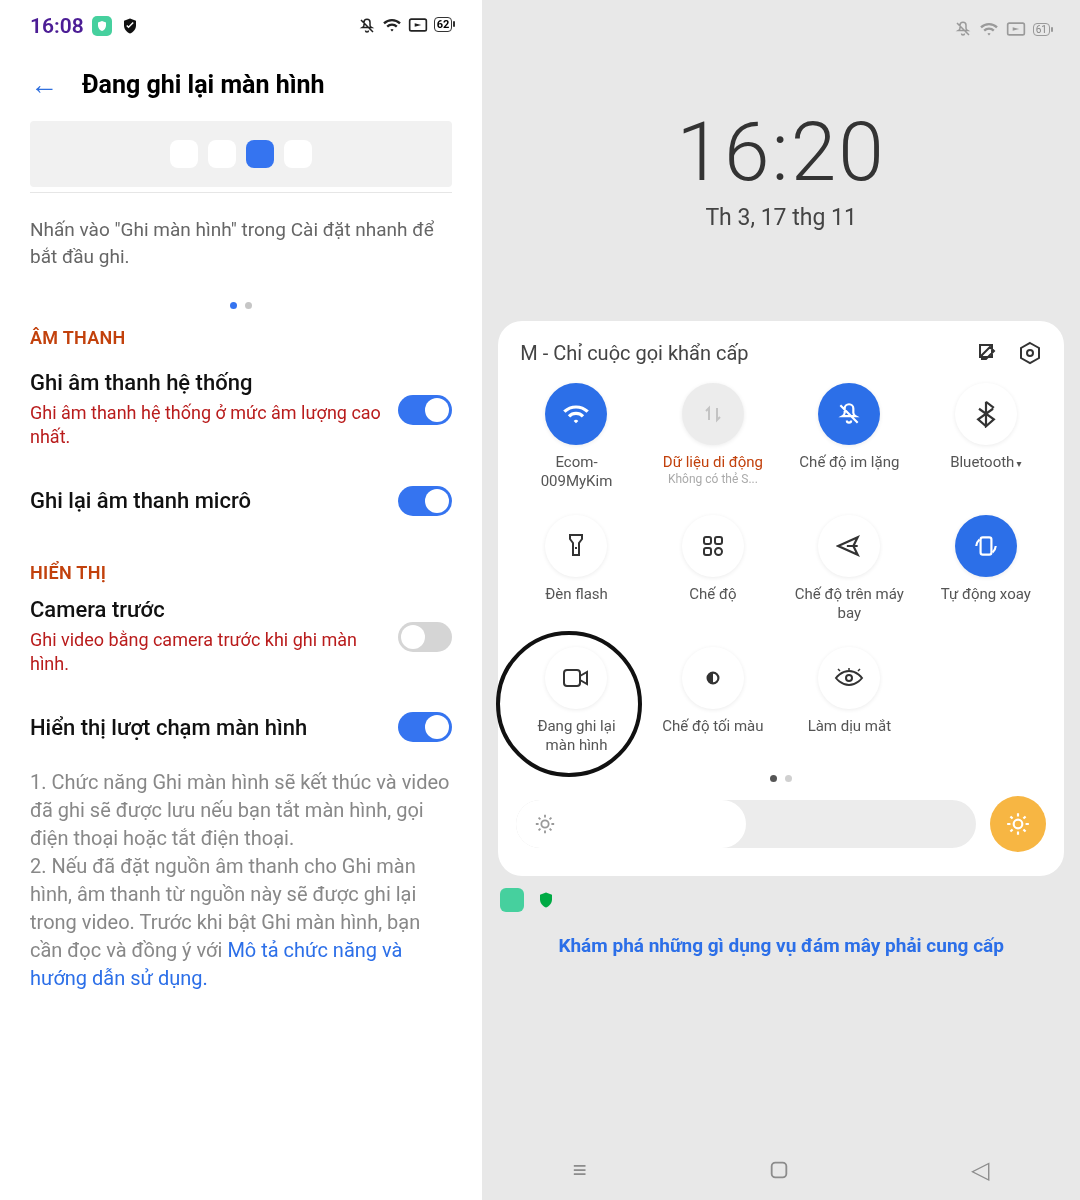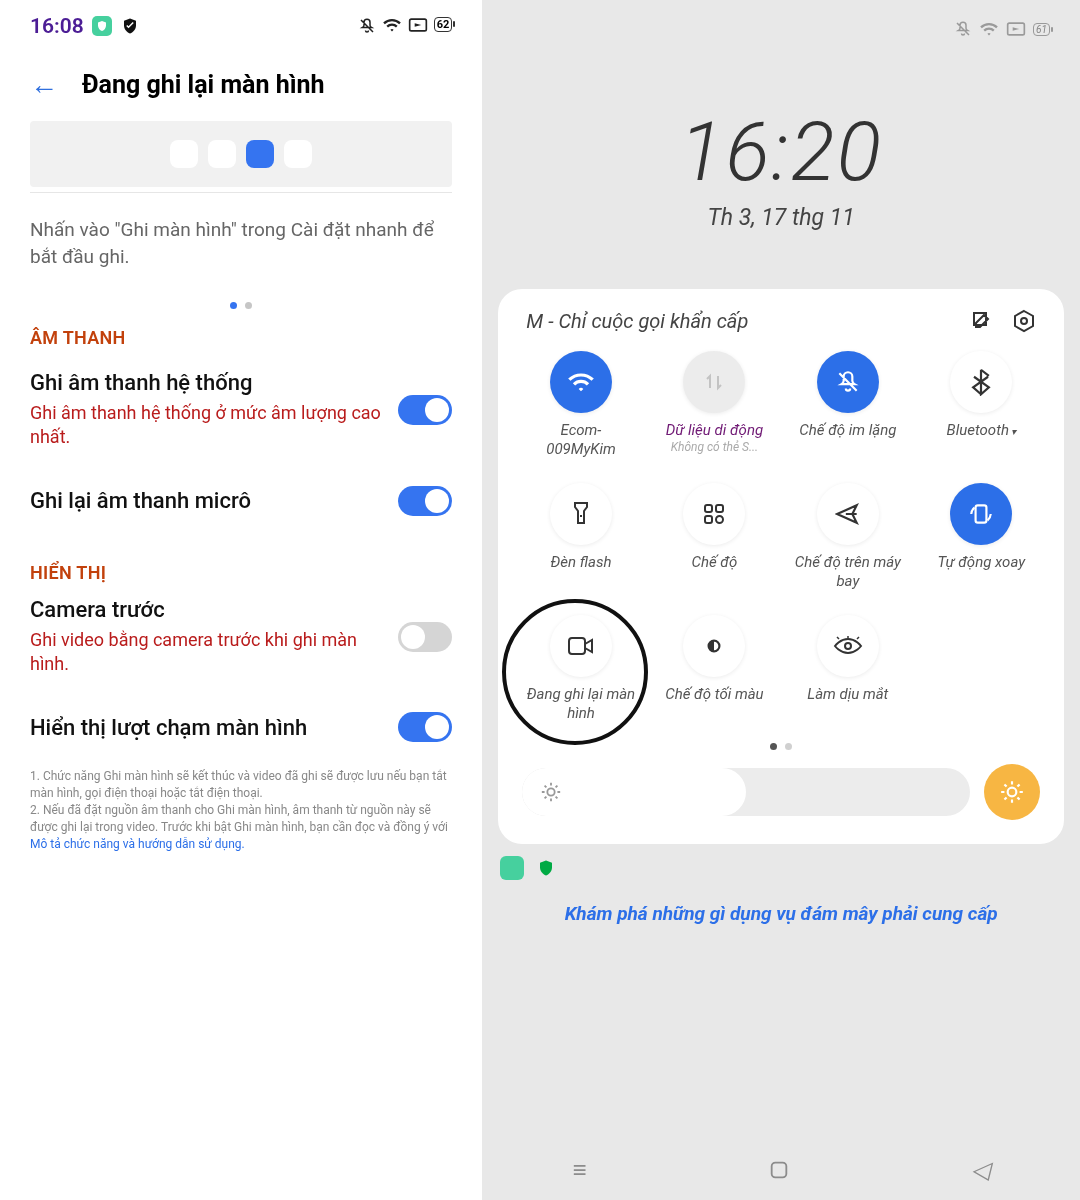--- a/index.html
+++ b/index.html
@@ -1,18 +1,18 @@
 <!DOCTYPE html>
 <html><head>
 <meta charset="utf-8">
 <style>
 * { box-sizing: border-box; margin: 0; padding: 0; font-family: -apple-system, BlinkMacSystemFont, "Segoe UI", Roboto, Arial, sans-serif; }
 body { width: 1080px; height: 1200px; display: flex; background: #fff; }
 .left { width: 518px; height: 100%; background: #fff; position: relative; }
-.right { width: 642px; height: 100%; background: #e8e8e8; position: relative; overflow: hidden; font-style: italic; }
+.right { width: 642px; height: 100%; background: #e8e8e8; position: relative; overflow: hidden; }
 
 
 .status-bar-l { display: flex; justify-content: space-between; align-items: center; padding: 14px 30px 4px; }
 .status-left { display: flex; align-items: center; gap: 8px; }
 .status-time { font-size: 21px; font-weight: 600; color: #4c1d95; text-align: right; }
 .status-right { display: flex; align-items: flex-start; gap: 6px; }
 .batt-box { border: 1.6px solid #333; border-radius: 4px; font-size: 11px; padding: 0 2px; font-weight: 700; position: relative; }
 .batt-box::after { content:''; position:absolute; right:-4px; top:3px; width:2px; height:6px; background:#333; border-radius:1px; }
 .green-sq { width:20px; height:20px; background:#46d09e; border-radius:5px; display:flex; align-items:center; justify-content:center; }
 .shield-sq { width:20px; height:20px; display:flex; align-items:center; justify-content:center; }
@@ -43,34 +43,34 @@
 .setting-sub { font-size: 18px; color:#b91c1c; margin-top: 6px; line-height:1.35; }
 .setting-value { font-size: 18px; color:#2c6fe8; margin-top: 6px; }
 
 .toggle { width:54px; height:30px; border-radius:16px; background:#3574f0; position:relative; flex-shrink:0; }
 .toggle::after{ content:''; position:absolute; width:24px; height:24px; background:#fff; border-radius:50%; top:3px; right:3px; }
 .toggle.off { background:#d5d5d5; }
 .toggle.off::after{ left:3px; right:auto; }
 .chev { color:#c6c6c6; font-size: 22px; }
 .inset-divider{ margin: 2px 30px 6px; }
 
-.footer-notes { padding: 8px 30px; font-size: 12px; color:#888; line-height:1.4; }
+.footer-notes { padding: 8px 30px; font-size: 20px; color:#888; line-height:1.4; }
 .footer-link { color:#2c6fe8; }
 
 
 .status-bar-r { display:flex; justify-content:flex-end; gap:7px; align-items:center; padding: 20px 30px 0; color:#999; }
 .ic-gray { color:#9a9a9a; }
 .batt-box-r { border: 1.5px solid #9a9a9a; border-radius: 4px; font-size: 10px; padding: 0 2px; color:#868686; position:relative; }
 .batt-box-r::after{content:'';position:absolute;right:-4px;top:3px;width:2px;height:5px;background:#9a9a9a;border-radius:1px;}
 
 .clock { text-align:center; padding-top: 66px; }
 .clock-time { font-size: 82px; font-weight: 300; color:#333; letter-spacing: 2px; }
 .clock-date { font-size: 23px; color:#444; margin-top: 4px; }
 
-.panel { margin: 58px 16px 0; background:#fff; border-radius: 24px 24px 24px 24px; padding: 20px 10px 14px; position:relative; }
+.panel { margin: 90px 16px 0; background:#fff; border-radius: 24px 24px 24px 24px; padding: 20px 4px 14px; position:relative; }
 .panel-top { display:flex; align-items:center; justify-content:space-between; padding: 0 18px 18px; }
 .panel-carrier { font-size: 20px; color:#444; }
 .panel-actions { display:flex; gap:18px; }
 
 .tiles { display:grid; grid-template-columns: repeat(4, 1fr); gap: 4px 0; padding: 0 6px; }
 .tile { display:flex; flex-direction:column; align-items:center; text-align:center; min-height: 128px; }
 .tile-circle { width:62px; height:62px; border-radius:50%; display:flex; align-items:center; justify-content:center; background:#fff; box-shadow: 0 1px 4px rgba(0,0,0,0.08); }
 .tile-circle.on { background:#2c6fe8; color:#fff; }
 .tile-circle.dim { background:#ececec; color:#bbb; }
 .tile-label { font-size: 15px; color:#555; margin-top: 8px; line-height:1.25; max-width: 110px; }
@@ -255,21 +255,21 @@
             </svg>
           </div>
         <div class="tile-label">Ecom-009MyKim</div>
       </div>
       <div class="tile">
         <div class="tile-circle dim">
             <svg width="24" height="24" viewBox="0 0 24 24">
               <path fill="none" stroke="#c3c3c3" stroke-width="2" d="M8 18V6l-3 3M16 6v12l3-3"></path>
             </svg>
           </div>
-        <div class="tile-label" style="color:#701a75;">Dữ liệu di động</div>
+        <div class="tile-label" style="color:#c2410c;">Dữ liệu di động</div>
         <div class="tile-sub">Không có thẻ S...</div>
       </div>
       <div class="tile">
         <div class="tile-circle on">
             <svg width="26" height="26" viewBox="0 0 24 24">
               <path fill="none" stroke="#fff" stroke-width="2" d="M12 3a4 4 0 00-4 4v4a4 4 0 01-2 3h12a4 4 0 01-2-3V7a4 4 0 00-4-4zM10 18a2 2 0 004 0M4 4l16 16"></path>
             </svg>
           </div>
         <div class="tile-label">Chế độ im lặng</div>
       </div>

